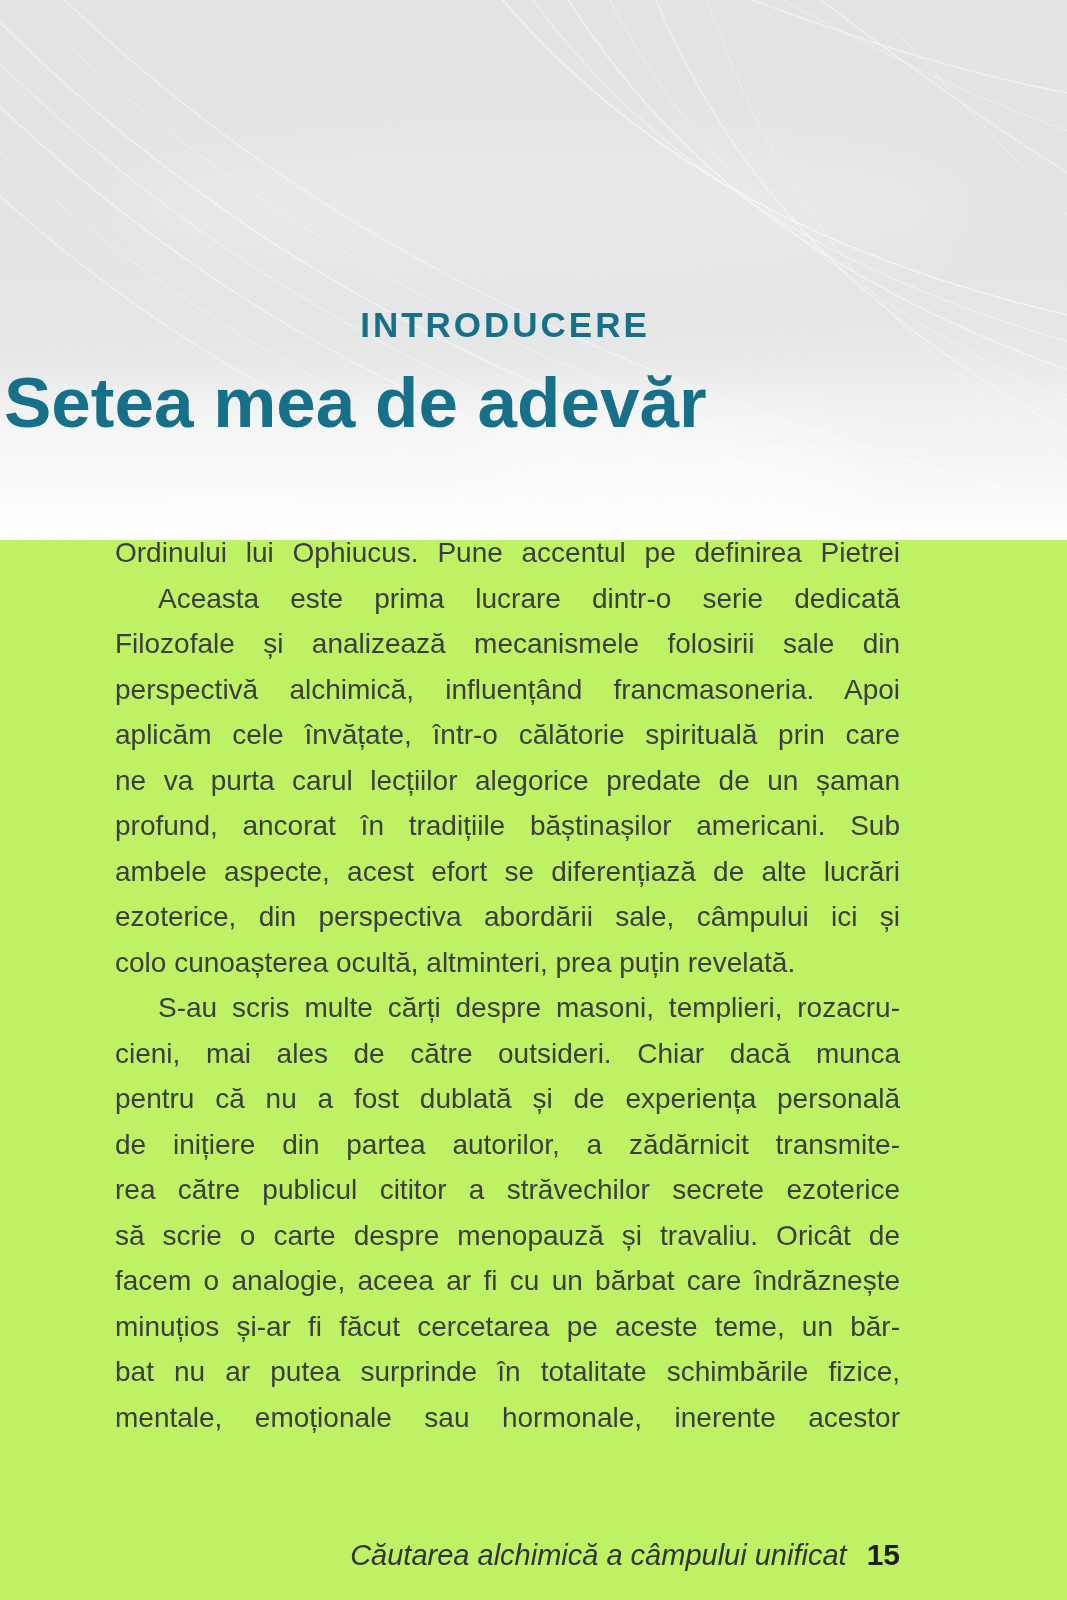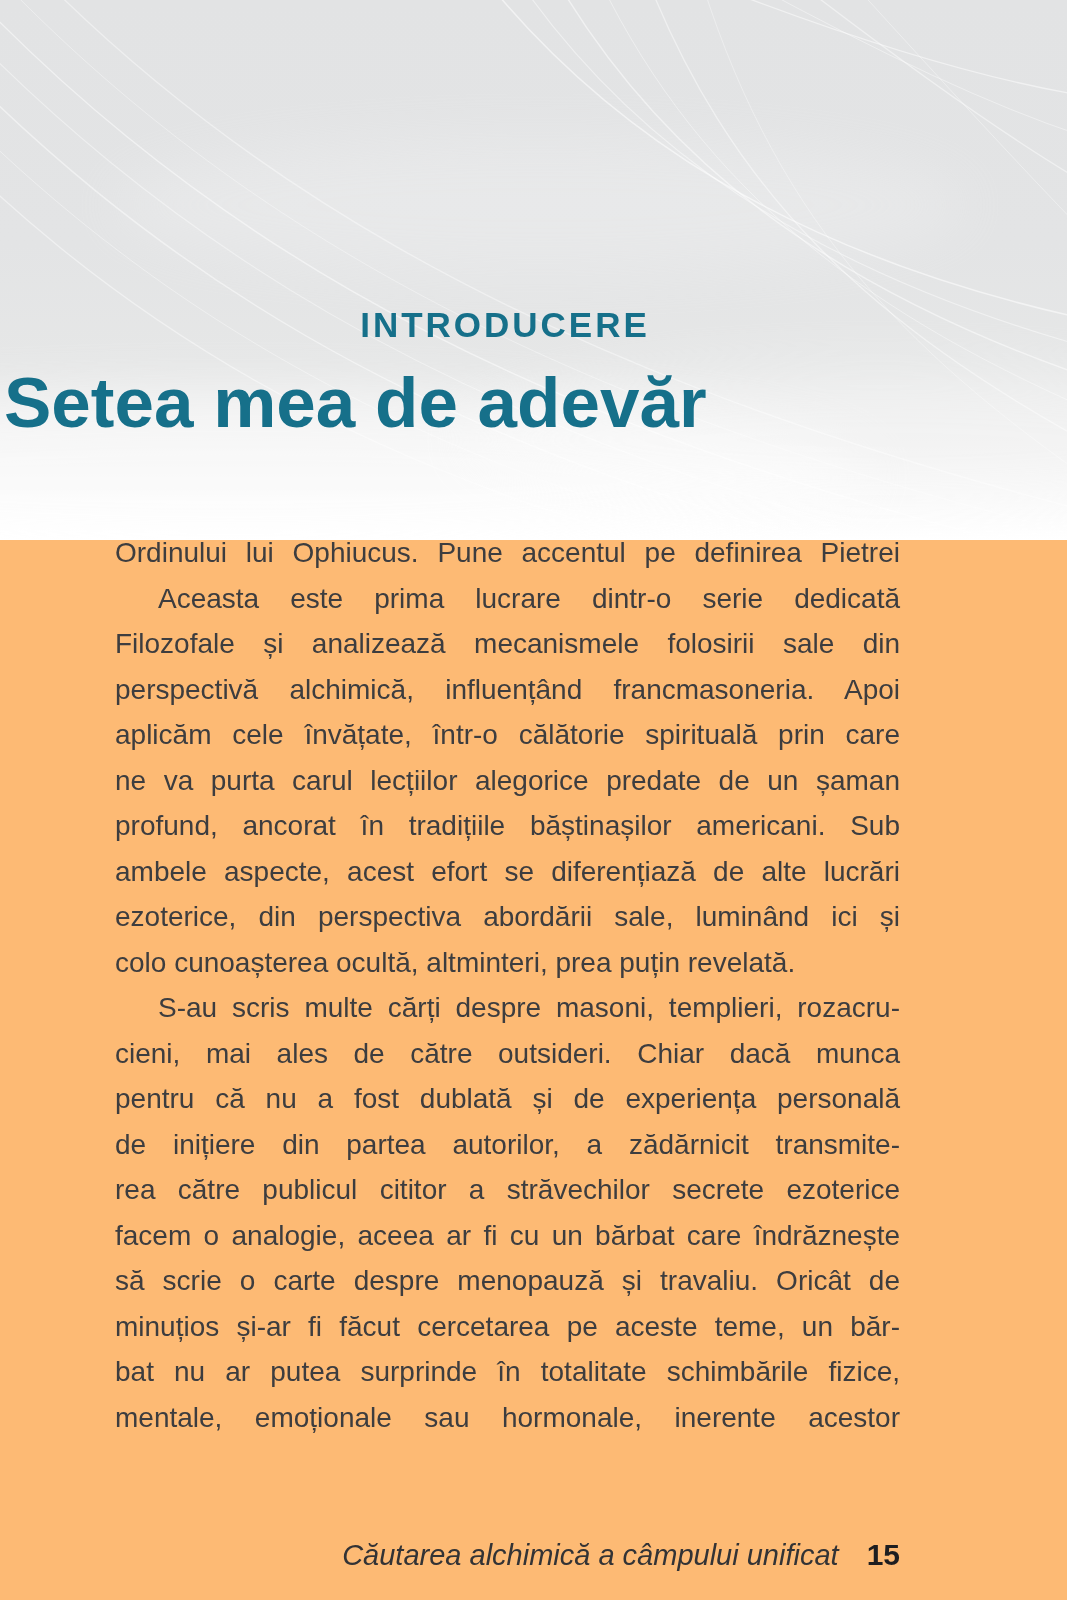--- a/index.html
+++ b/index.html
@@ -6,21 +6,21 @@
   body {
     width: 1067px; height: 1600px;
     background: #ffffff;
     font-family: "Liberation Sans", sans-serif;
     overflow: hidden;
     position: relative;
   }
   .page {
     position: absolute; inset: 0;
     width: 1067px; height: 1600px;
-    background: #fdba74;
+    background: #bef264;
   }
   
   .hero {
     position: absolute; top: 0; left: 0;
     width: 1067px; height: 540px;
     background: linear-gradient(180deg,
       #e2e3e4 0%, #e3e4e5 45%, #e6e7e7 68%,
       #efefef 84%, #fafafa 94%, #ffffff 100%);
     overflow: hidden;
   }
@@ -68,21 +68,21 @@
   .book-title {
     font-style: italic;
     font-size: 29px;
     color: #333335;
   }
   .page-num {
     font-style: normal;
     font-weight: 700;
     font-size: 30px;
     color: #1e1e20;
-    margin-left: 28px;
+    margin-left: 20px;
   }
 </style>
 </head>
 <body>
 
 <div class="page">
 
   <div class="hero">
     <svg width="1067" height="540" viewBox="0 0 1067 540" aria-hidden="true">
       <defs>
@@ -132,29 +132,29 @@
 
   <div id="body-text" class="body-text">
       <div class="line">Ordinului lui Ophiucus. Pune accentul pe definirea Pietrei</div>
       <div class="line indent">Aceasta este prima lucrare dintr-o serie dedicată</div>
       <div class="line">Filozofale și analizează mecanismele folosirii sale din</div>
       <div class="line">perspectivă alchimică, influențând francmasoneria. Apoi</div>
       <div class="line">aplicăm cele învățate, într-o călătorie spirituală prin care</div>
       <div class="line">ne va purta carul lecțiilor alegorice predate de un șaman</div>
       <div class="line">profund, ancorat în tradițiile băștinașilor americani. Sub</div>
       <div class="line">ambele aspecte, acest efort se diferențiază de alte lucrări</div>
-      <div class="line">ezoterice, din perspectiva abordării sale, luminând ici și</div>
+      <div class="line">ezoterice, din perspectiva abordării sale, câmpului ici și</div>
       <div class="line flush-left">colo cunoașterea ocultă, altminteri, prea puțin revelată.</div>
       <div class="line indent">S-au scris multe cărți despre masoni, templieri, rozacru-</div>
       <div class="line">cieni, mai ales de către outsideri. Chiar dacă munca</div>
       <div class="line">pentru că nu a fost dublată și de experiența personală</div>
       <div class="line">de inițiere din partea autorilor, a zădărnicit transmite-</div>
       <div class="line">rea către publicul cititor a străvechilor secrete ezoterice</div>
+      <div class="line">să scrie o carte despre menopauză și travaliu. Oricât de</div>
       <div class="line">facem o analogie, aceea ar fi cu un bărbat care îndrăznește</div>
-      <div class="line">să scrie o carte despre menopauză și travaliu. Oricât de</div>
       <div class="line">minuțios și-ar fi făcut cercetarea pe aceste teme, un băr-</div>
       <div class="line">bat nu ar putea surprinde în totalitate schimbările fizice,</div>
       <div class="line">mentale, emoționale sau hormonale, inerente acestor</div>
     </div>
 
   <div class="footer">
     <span class="book-title">Căutarea alchimică a câmpului unificat</span><span class="page-num">15</span>
   </div>
 
 </div>

